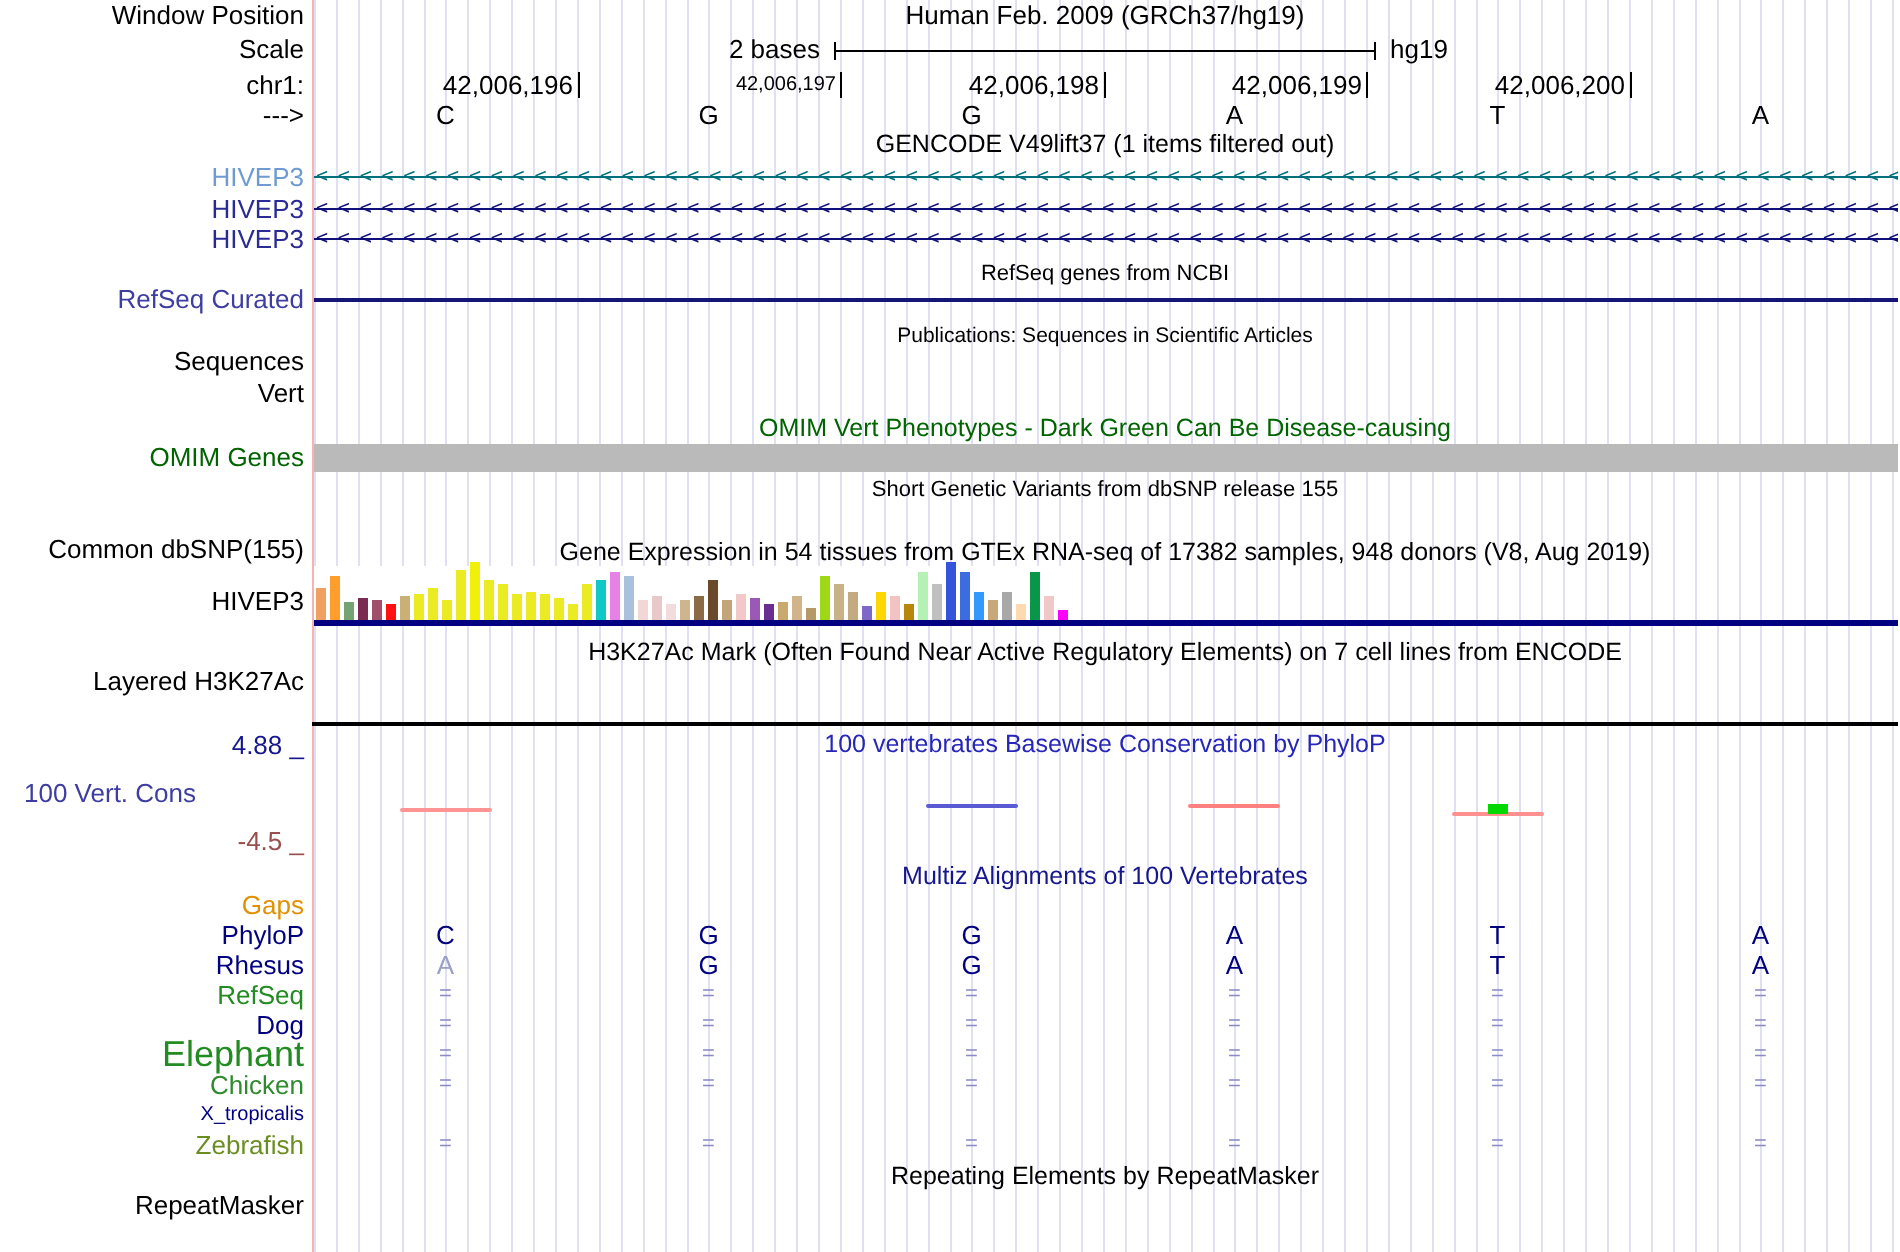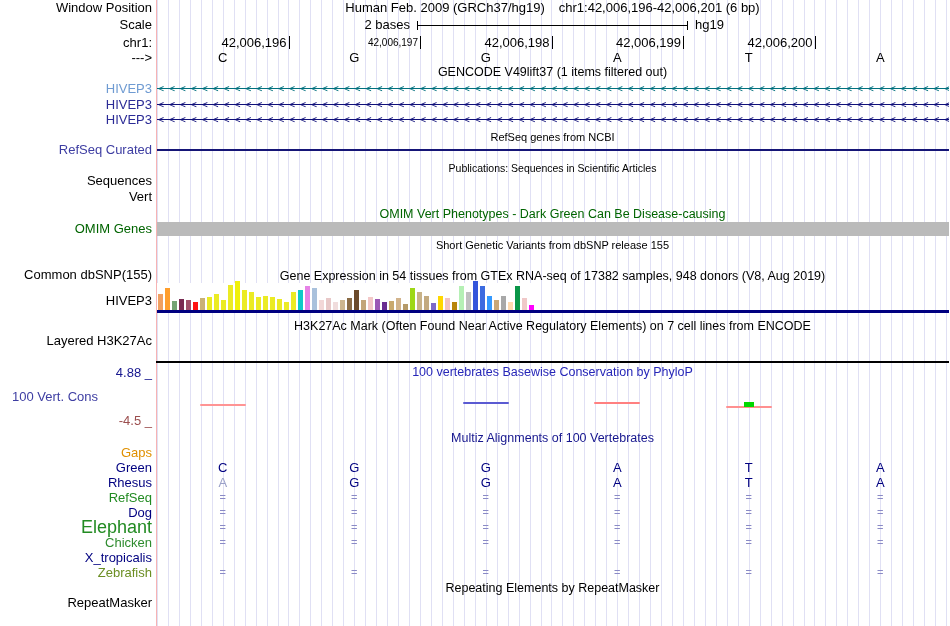--- a/index.html
+++ b/index.html
@@ -27,21 +27,20 @@
 </head>
 <body>
 
 <div class="browser">
   <div class="grid"></div>
   <div class="divider"></div>
 
   <div class="lbl" style="top:1px">Window Position</div>
   <div class="ctitle headerline" style="top:1px">
     <span>Human Feb. 2009 (GRCh37/hg19)</span>
-    <span>chr1:42,006,196-42,006,201 (6 bp)</span>
   </div>
 
   <div class="lbl" style="top:18px">Scale</div>
   <div class="bartxt" style="top:18px;left:300px;width:110px;text-align:right">2 bases</div>
   <div class="scalebar" style="top:21px;left:417px;width:271px"></div>
   <div class="bartxt" style="top:18px;left:695px">hg19</div>
 
   <div class="lbl" style="top:36px">chr1:</div>
   <div id="ruler-row"></div>
 
@@ -171,21 +170,21 @@
     <div style="position: absolute; left: 508px; top: 302px; width: 5px; height: 8px; background: rgb(255, 218, 176);"></div>
     <div style="position: absolute; left: 515px; top: 286px; width: 5px; height: 24px; background: rgb(10, 150, 72);"></div>
     <div style="position: absolute; left: 522px; top: 298px; width: 5px; height: 12px; background: rgb(240, 200, 200);"></div>
     <div style="position: absolute; left: 529px; top: 305px; width: 5px; height: 5px; background: rgb(255, 0, 255);"></div>
     <div style="position: absolute; left: 199.75px; top: 404px; width: 46px; height: 2px; background: rgb(255, 148, 148); border-radius: 2px;"></div>
     <div style="position: absolute; left: 462.75px; top: 402px; width: 46px; height: 2px; background: rgb(90, 90, 210); border-radius: 2px;"></div>
     <div style="position: absolute; left: 594.25px; top: 402px; width: 46px; height: 2px; background: rgb(255, 128, 128); border-radius: 2px;"></div>
     <div style="position: absolute; left: 725.75px; top: 406px; width: 46px; height: 2px; background: rgb(255, 144, 144); border-radius: 2px;"></div>
     <div style="position: absolute; left: 743.75px; top: 402px; width: 10px; height: 5px; background: rgb(0, 216, 0);"></div>
     <div style="position: absolute; top: 445px; left: 0px; width: 152px; text-align: right; font-size: 13px; line-height: 15px; color: rgb(224, 144, 0);">Gaps</div>
-    <div style="position: absolute; top: 460px; left: 0px; width: 152px; text-align: right; font-size: 13px; line-height: 15px; color: rgb(0, 0, 128);">Green</div>
+    <div style="position: absolute; top: 460px; left: 0px; width: 152px; text-align: right; font-size: 13px; line-height: 15px; color: rgb(0, 0, 128);">PhyloP</div>
     <div style="position: absolute; top: 460px; left: 212.75px; width: 20px; text-align: center; font-size: 13px; line-height: 15px; color: rgb(0, 0, 128);">C</div>
     <div style="position: absolute; top: 460px; left: 344.25px; width: 20px; text-align: center; font-size: 13px; line-height: 15px; color: rgb(0, 0, 128);">G</div>
     <div style="position: absolute; top: 460px; left: 475.75px; width: 20px; text-align: center; font-size: 13px; line-height: 15px; color: rgb(0, 0, 128);">G</div>
     <div style="position: absolute; top: 460px; left: 607.25px; width: 20px; text-align: center; font-size: 13px; line-height: 15px; color: rgb(0, 0, 128);">A</div>
     <div style="position: absolute; top: 460px; left: 738.75px; width: 20px; text-align: center; font-size: 13px; line-height: 15px; color: rgb(0, 0, 128);">T</div>
     <div style="position: absolute; top: 460px; left: 870.25px; width: 20px; text-align: center; font-size: 13px; line-height: 15px; color: rgb(0, 0, 128);">A</div>
     <div style="position: absolute; top: 475px; left: 0px; width: 152px; text-align: right; font-size: 13px; line-height: 15px; color: rgb(0, 0, 128);">Rhesus</div>
     <div style="position: absolute; top: 475px; left: 212.75px; width: 20px; text-align: center; font-size: 13px; line-height: 15px; color: rgb(154, 160, 200);">A</div>
     <div style="position: absolute; top: 475px; left: 344.25px; width: 20px; text-align: center; font-size: 13px; line-height: 15px; color: rgb(0, 0, 128);">G</div>
     <div style="position: absolute; top: 475px; left: 475.75px; width: 20px; text-align: center; font-size: 13px; line-height: 15px; color: rgb(0, 0, 128);">G</div>
@@ -213,21 +212,21 @@
     <div style="position: absolute; top: 520px; left: 607.25px; width: 20px; text-align: center; font-size: 11px; line-height: 15px; color: rgb(138, 138, 198);">=</div>
     <div style="position: absolute; top: 520px; left: 738.75px; width: 20px; text-align: center; font-size: 11px; line-height: 15px; color: rgb(138, 138, 198);">=</div>
     <div style="position: absolute; top: 520px; left: 870.25px; width: 20px; text-align: center; font-size: 11px; line-height: 15px; color: rgb(138, 138, 198);">=</div>
     <div style="position: absolute; top: 535px; left: 0px; width: 152px; text-align: right; font-size: 13px; line-height: 15px; color: rgb(46, 139, 46);">Chicken</div>
     <div style="position: absolute; top: 535px; left: 212.75px; width: 20px; text-align: center; font-size: 11px; line-height: 15px; color: rgb(138, 138, 198);">=</div>
     <div style="position: absolute; top: 535px; left: 344.25px; width: 20px; text-align: center; font-size: 11px; line-height: 15px; color: rgb(138, 138, 198);">=</div>
     <div style="position: absolute; top: 535px; left: 475.75px; width: 20px; text-align: center; font-size: 11px; line-height: 15px; color: rgb(138, 138, 198);">=</div>
     <div style="position: absolute; top: 535px; left: 607.25px; width: 20px; text-align: center; font-size: 11px; line-height: 15px; color: rgb(138, 138, 198);">=</div>
     <div style="position: absolute; top: 535px; left: 738.75px; width: 20px; text-align: center; font-size: 11px; line-height: 15px; color: rgb(138, 138, 198);">=</div>
     <div style="position: absolute; top: 535px; left: 870.25px; width: 20px; text-align: center; font-size: 11px; line-height: 15px; color: rgb(138, 138, 198);">=</div>
-    <div style="position: absolute; top: 550px; left: 0px; width: 152px; text-align: right; font-size: 13px; line-height: 15px; color: rgb(0, 0, 128);">X_tropicalis</div>
+    <div style="position: absolute; top: 550px; left: 0px; width: 152px; text-align: right; font-size: 10px; line-height: 15px; color: rgb(0, 0, 128);">X_tropicalis</div>
     <div style="position: absolute; top: 565px; left: 0px; width: 152px; text-align: right; font-size: 13px; line-height: 15px; color: rgb(107, 142, 35);">Zebrafish</div>
     <div style="position: absolute; top: 565px; left: 212.75px; width: 20px; text-align: center; font-size: 11px; line-height: 15px; color: rgb(138, 138, 198);">=</div>
     <div style="position: absolute; top: 565px; left: 344.25px; width: 20px; text-align: center; font-size: 11px; line-height: 15px; color: rgb(138, 138, 198);">=</div>
     <div style="position: absolute; top: 565px; left: 475.75px; width: 20px; text-align: center; font-size: 11px; line-height: 15px; color: rgb(138, 138, 198);">=</div>
     <div style="position: absolute; top: 565px; left: 607.25px; width: 20px; text-align: center; font-size: 11px; line-height: 15px; color: rgb(138, 138, 198);">=</div>
     <div style="position: absolute; top: 565px; left: 738.75px; width: 20px; text-align: center; font-size: 11px; line-height: 15px; color: rgb(138, 138, 198);">=</div>
     <div style="position: absolute; top: 565px; left: 870.25px; width: 20px; text-align: center; font-size: 11px; line-height: 15px; color: rgb(138, 138, 198);">=</div>
   </div>
 
 </body></html>

